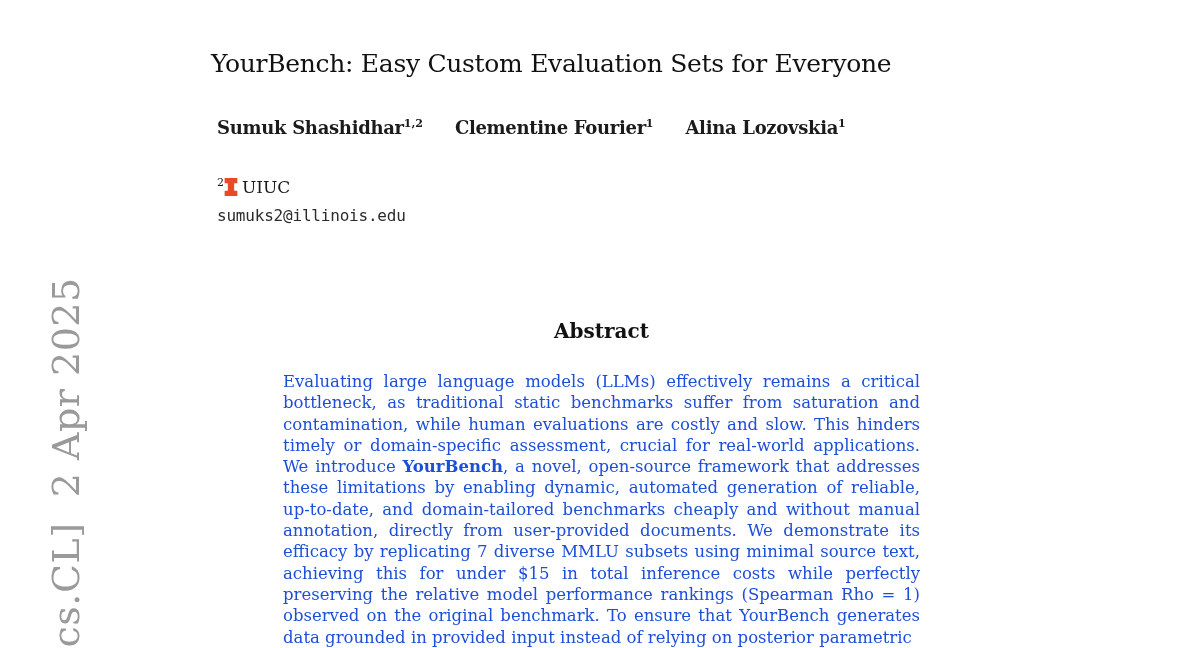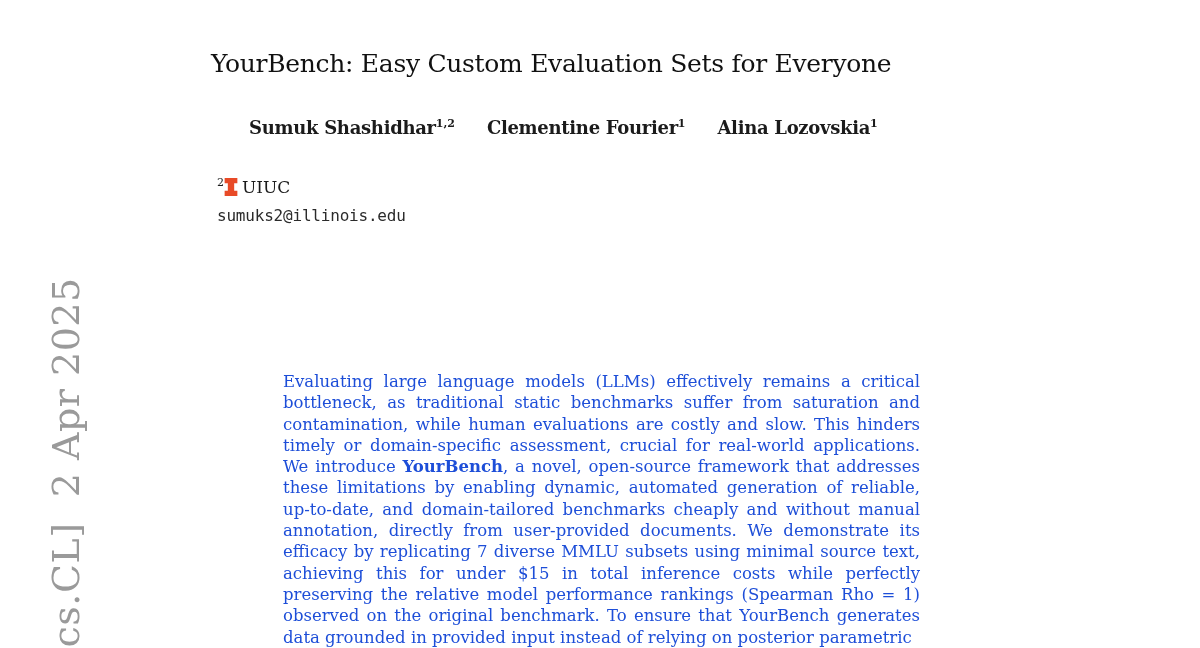--- a/index.html
+++ b/index.html
@@ -40,21 +40,20 @@
   }
   .authors {
     position: absolute;
     left: 217px;
     top: 112px;
     font-size: 18px;
     font-weight: bold;
     letter-spacing: -0.3px;
     line-height: 24px;
     color: #1b1b1b;
-    margin-left: 32px;
   }
   .author-line { white-space: nowrap; }
   .author { margin-right: 26px; }
   .author:last-child { margin-right: 0; }
   .authors sup, .affil-line sup {
     font-size: 11px;
     font-weight: normal;
     vertical-align: 7px;
     letter-spacing: 0;
   }
@@ -122,16 +121,17 @@
 
   <div class="contact">
     <div class="affil-line">
       <sup>2</sup><span class="icon"><svg width="14" height="20" viewBox="0 0 22 30" aria-hidden="true">
         <path d="M1 1 L21 1 L21 9 L16 9 L16 21 L21 21 L21 29 L1 29 L1 21 L6 21 L6 9 L1 9 Z" fill="#E84A27"></path>
       </svg></span><span>UIUC</span>
     </div>
     <div class="email">sumuks2@illinois.edu</div>
   </div>
 
+  <h2 class="abstract-head">Abstract</h2>
 
   <p class="abstract-body"><span>Evaluating large language models (LLMs) effectively remains a critical bottleneck, as traditional static benchmarks suffer from saturation and contamination, while human evaluations are costly and slow. This hinders timely or domain-specific assessment, crucial for real-world applications. We introduce </span><b>YourBench</b><span>, a novel, open-source framework that addresses these limitations by enabling dynamic, automated generation of reliable, up-to-date, and domain-tailored benchmarks cheaply and without manual annotation, directly from user-provided documents. We demonstrate its efficacy by replicating 7 diverse MMLU subsets using minimal source text, achieving this for under $15 in total inference costs while perfectly preserving the relative model performance rankings (Spearman Rho = 1) observed on the original benchmark. To ensure that YourBench generates data grounded in provided input instead of relying on posterior parametric</span></p>
 
 </div>
 
 </body></html>

